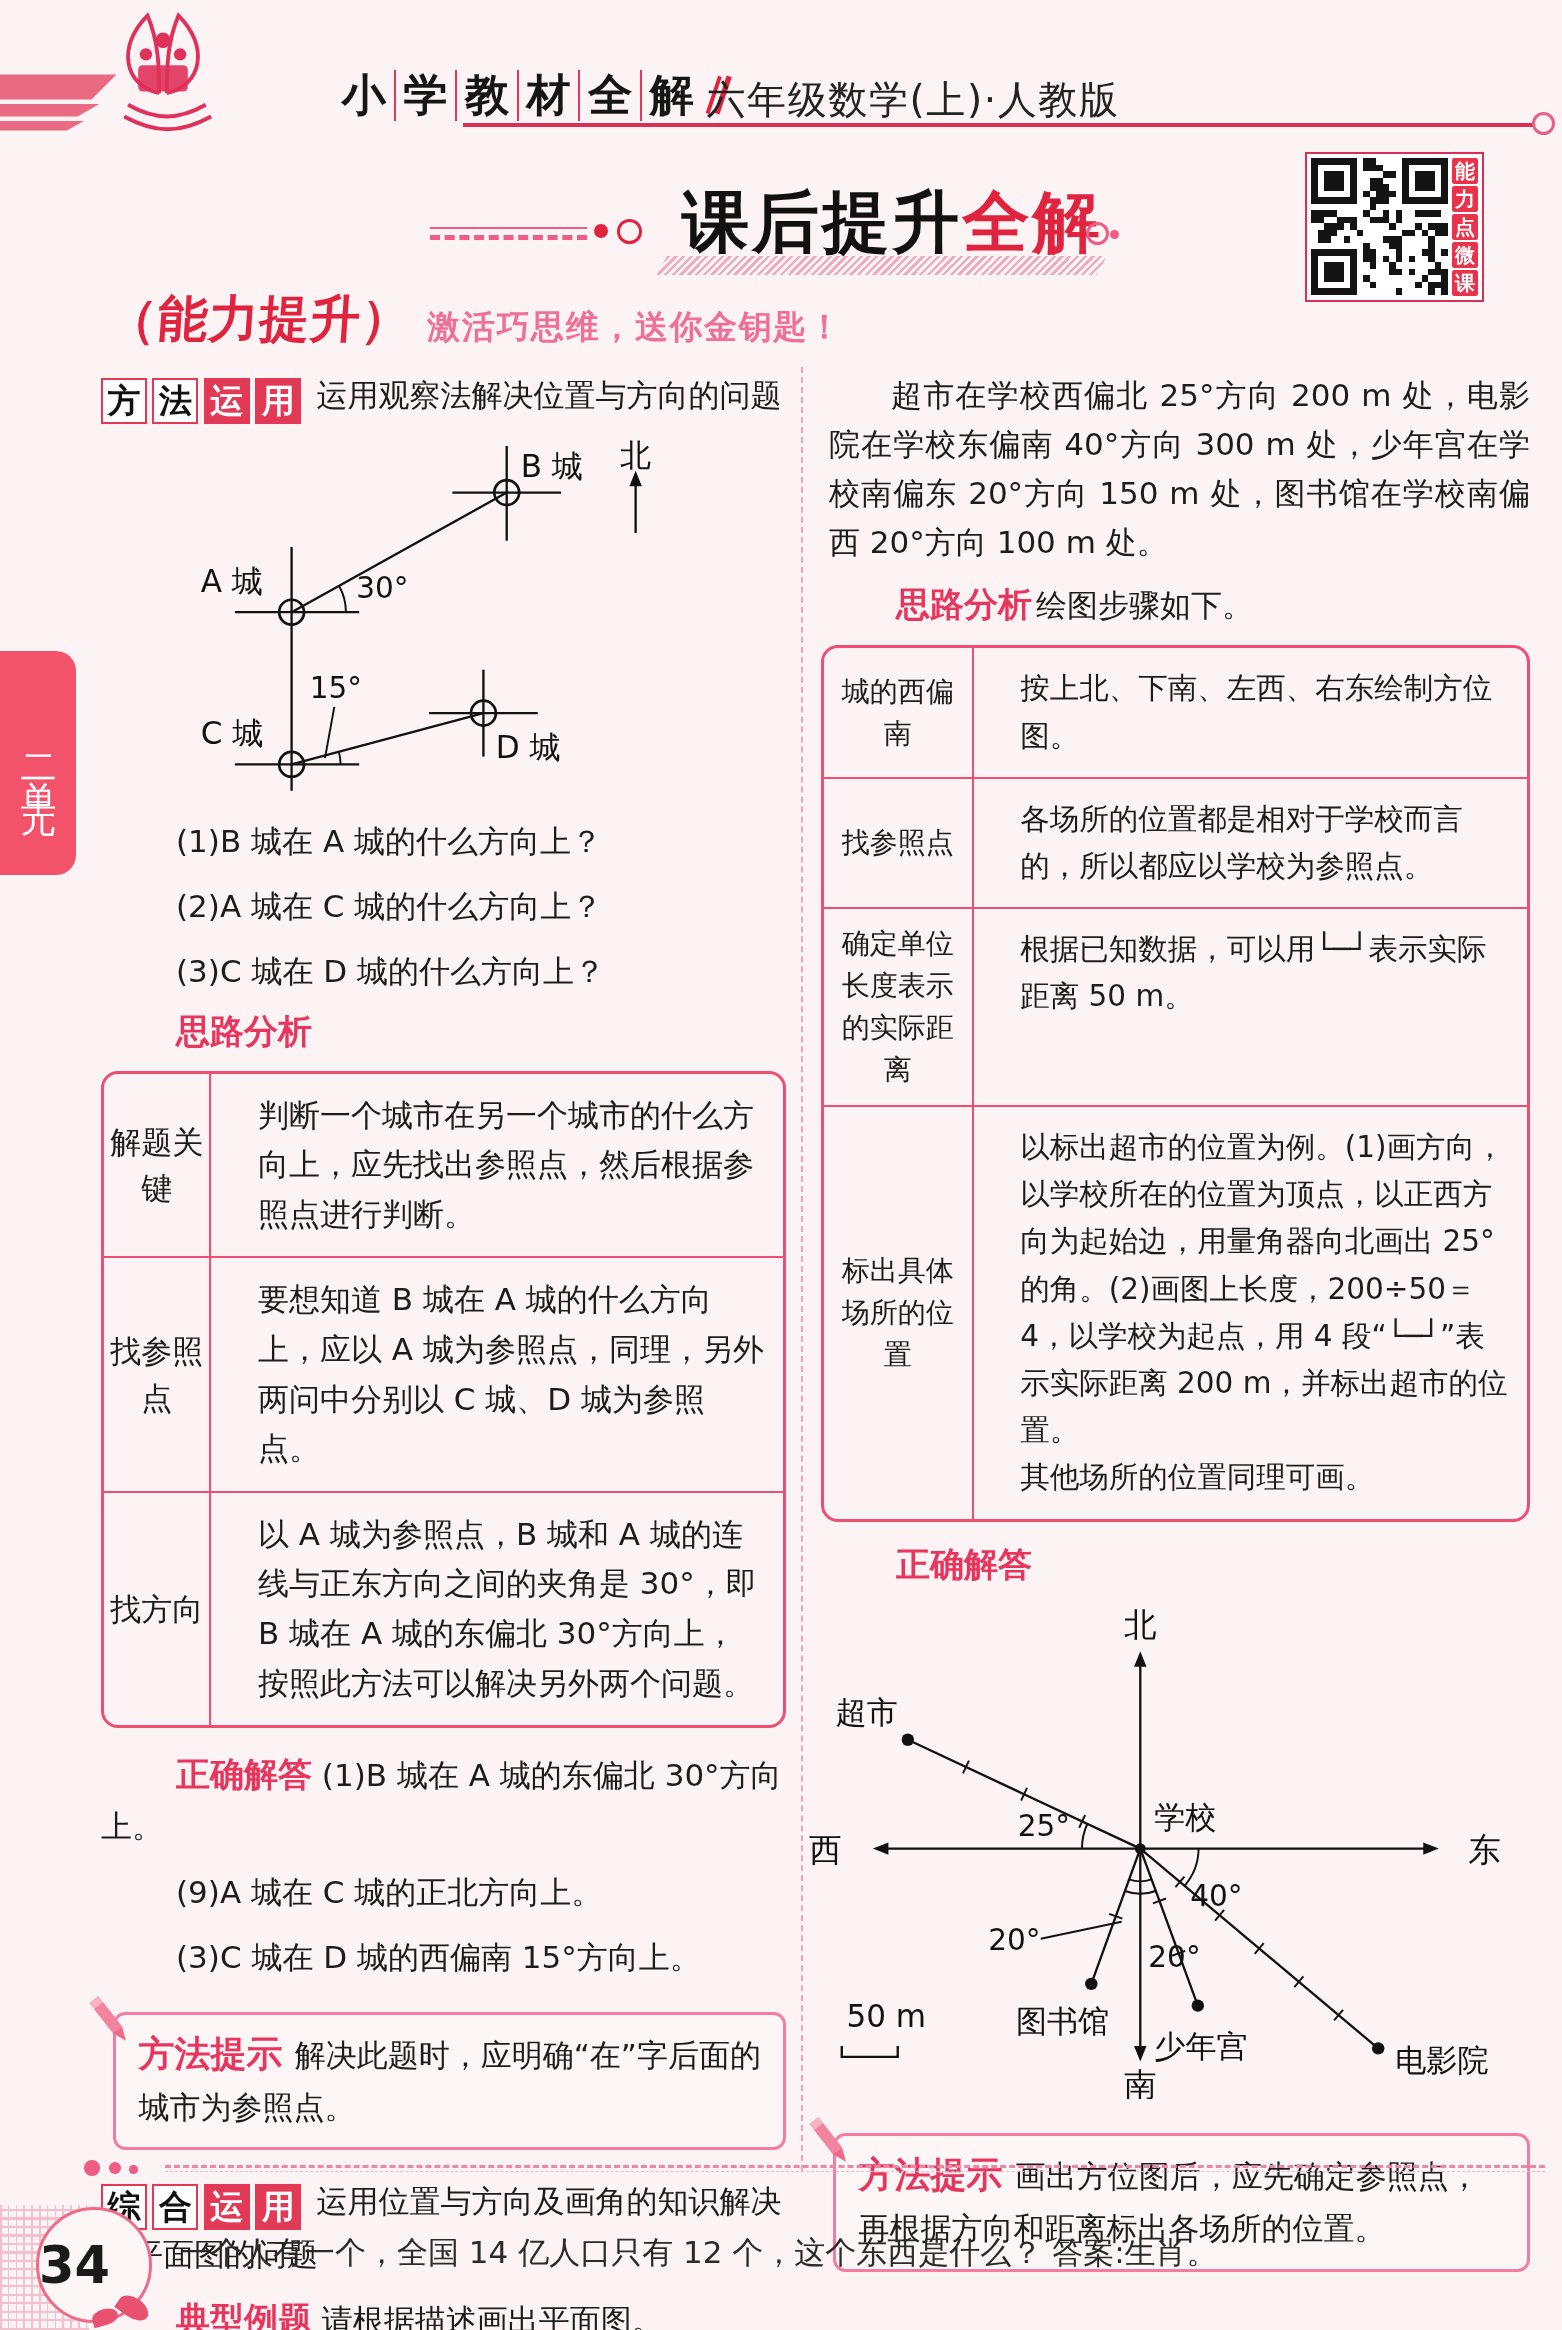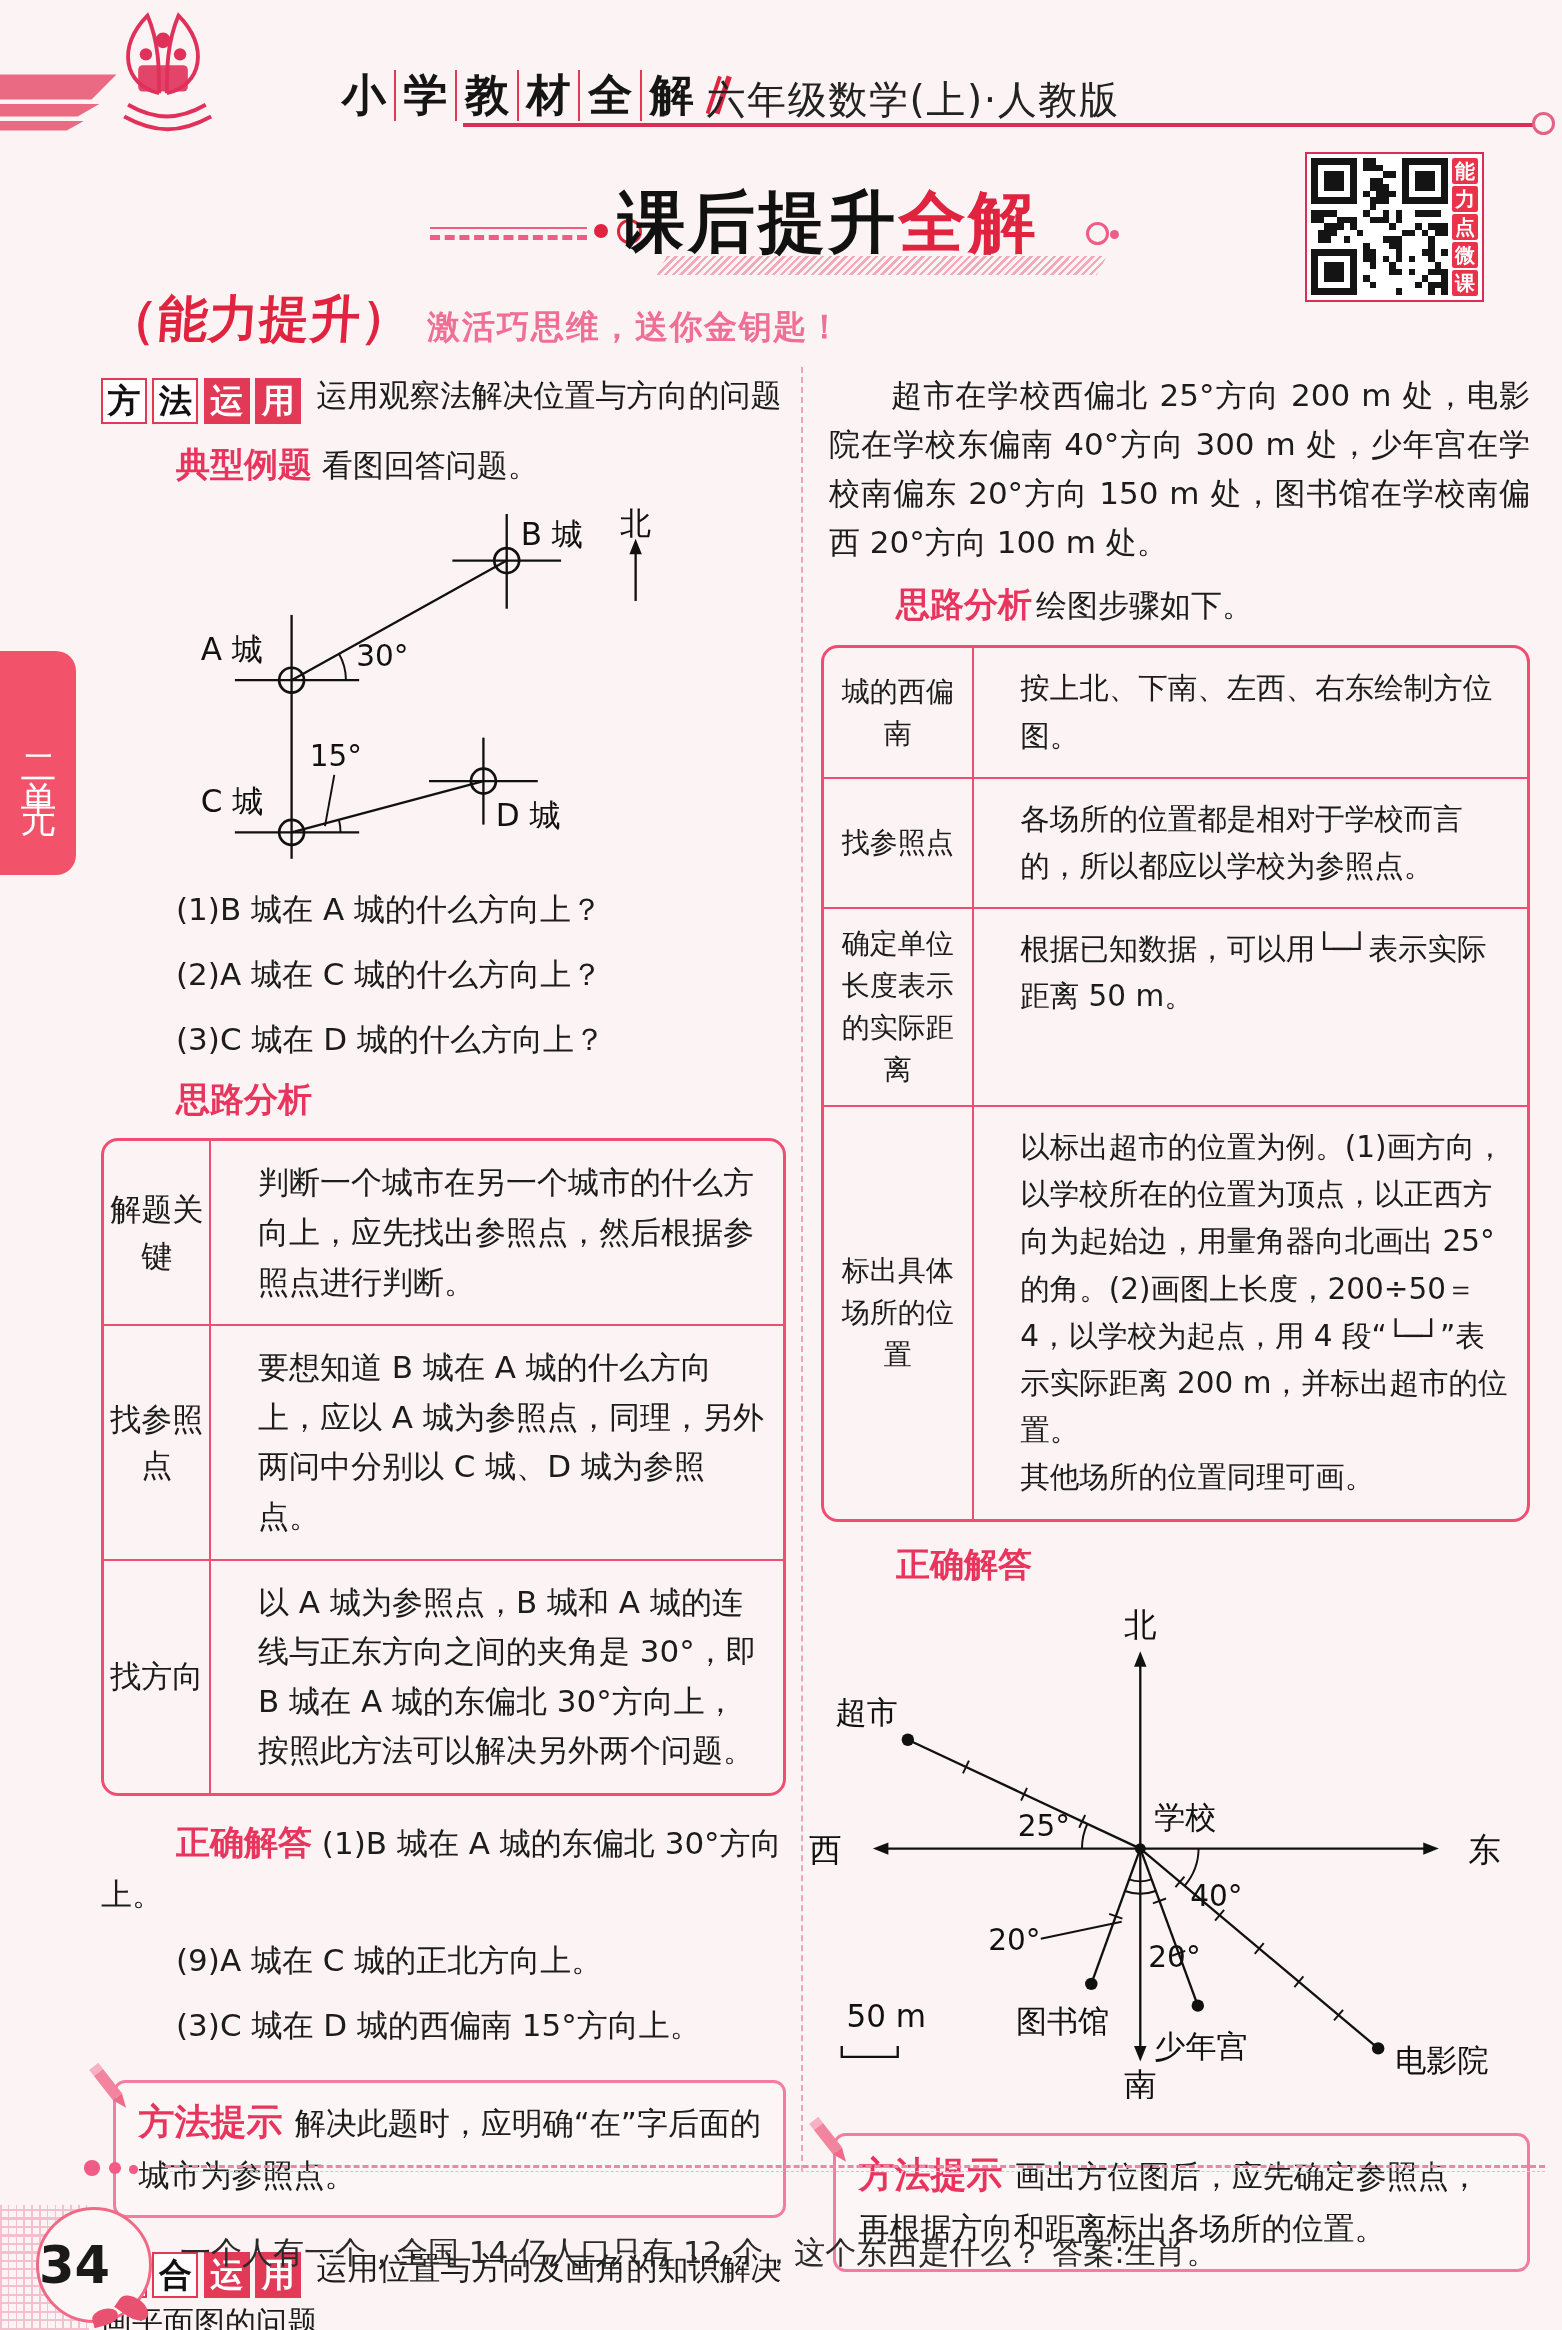--- a/index.html
+++ b/index.html
@@ -17,21 +17,21 @@
   .brand svg{margin-left:4.7px;}
   .edition{position:absolute;left:668px;top:73px;width:490px;text-align:center;font-size:39px;color:#222;letter-spacing:1.6px;}
   .hdr-underline{position:absolute;left:463px;top:123px;width:1074px;height:3.9px;background:#d92e56;}
   .hdr-ring{position:absolute;left:1532px;top:112px;width:17px;height:17px;border:3.1px solid #e56287;border-radius:50%;background:#fcf4f4;}
 
   
   .t-solid{position:absolute;left:430px;top:227px;width:157px;height:2.3px;background:#ef5d86;}
   .t-dash{position:absolute;left:430px;top:235px;width:157px;border-top:5.4px dashed #ef5d86;}
   .t-dot{position:absolute;left:594px;top:224px;width:14px;height:14px;border-radius:50%;background:#e0233f;}
   .t-ring{position:absolute;left:617px;top:219px;width:18.6px;height:18.6px;border:3.1px solid #e0233f;border-radius:50%;}
-  .big-title{position:absolute;left:618px;top:177px;font-size:67px;font-weight:bold;letter-spacing:3.1px;color:#111;white-space:nowrap;}
+  .big-title{position:absolute;left:682px;top:177px;font-size:67px;font-weight:bold;letter-spacing:3.1px;color:#111;white-space:nowrap;}
   .big-title .red{color:#e0233f;}
   .title-shadow{position:absolute;left:662px;top:256px;width:440px;height:18.6px;transform:skewX(-28deg);
     background:repeating-linear-gradient(115deg,#f2a0b6 0 3.1px,rgba(0,0,0,0) 3.1px 7px);opacity:.9;}
   .t-ring2{position:absolute;left:1086px;top:222px;width:17px;height:17px;border:3.1px solid #ef5d86;border-radius:50%;}
   .t-dot2{position:absolute;left:1110px;top:230px;width:9.3px;height:9.3px;border-radius:50%;background:#ef5d86;}
 
   
   .qr-block{position:absolute;left:1305px;top:152px;border:2.3px solid #d92e56;background:#fff;padding:3.9px;display:flex;gap:3.9px;}
   .qr-block svg{width:137px;height:137px;background:#fff;}
   .qr-labels{display:flex;flex-direction:column;gap:1.6px;}
@@ -368,24 +368,20 @@
 
 <div class="divider"></div>
 
 <div class="col-left">
 
   <p class="body-text">
     <span class="char-box outline">方</span><span class="char-box outline">法</span><span class="char-box fill">运</span><span class="char-box fill">用</span>
     <span>运用观察法解决位置与方向的问题</span>
   </p>
 
-  <p class="body-text mt18 indent">
-    <span class="sec-label">典型例题</span>
-    <span>看图回答问题。</span>
-  </p>
 
   <div class="svg-wrap">
     <svg width="591" height="365" viewBox="0 0 760 470">
       <g stroke="#111" stroke-width="3" fill="none">
 
         <line x1="648" y1="130" x2="648" y2="64"></line>
 
         <line x1="412" y1="78" x2="552" y2="78"></line>
         <line x1="482" y1="18" x2="482" y2="140"></line>
         <circle cx="482" cy="78" r="16" stroke-width="3.5"></circle>

